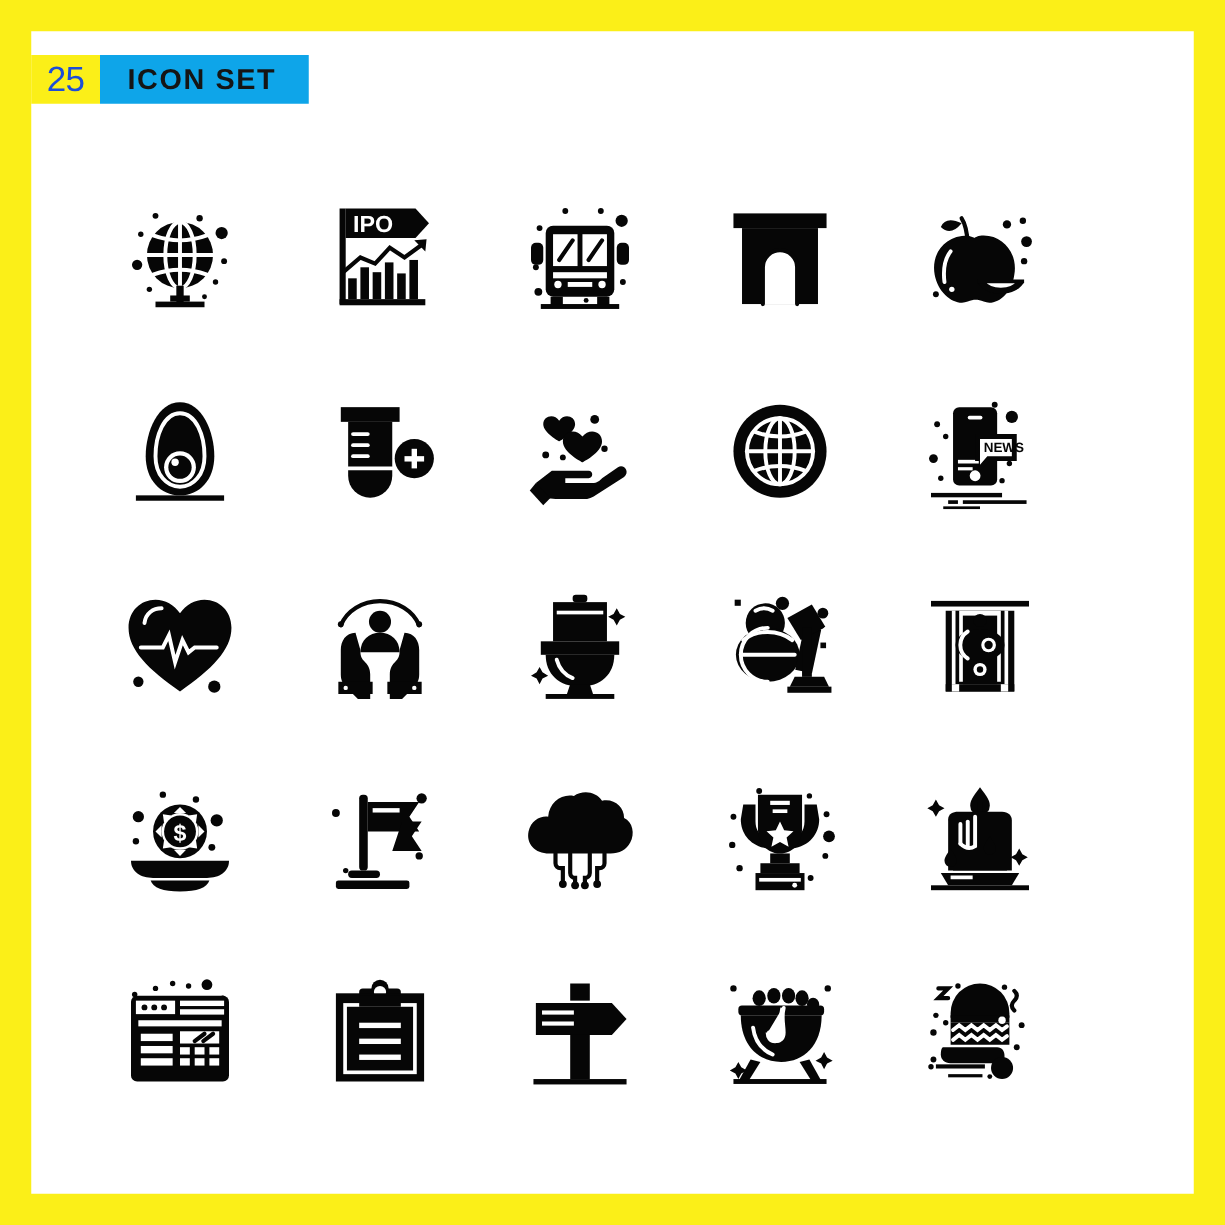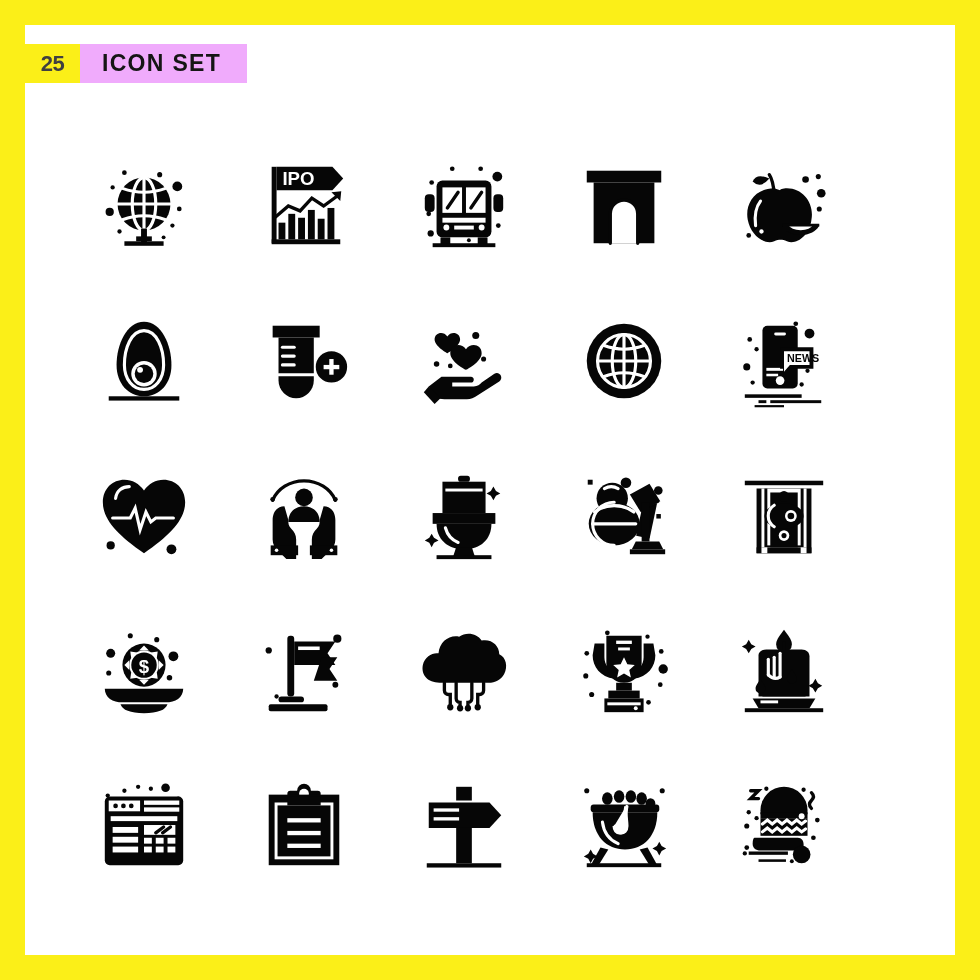--- a/index.html
+++ b/index.html
@@ -33,31 +33,31 @@
     position: absolute;
     left: 0px;
     top: 19px;
     height: 39px;
     display: flex;
     align-items: stretch;
   }
   #badge-count {
     width: 55px;
     background: #FBEF18;
-    color: #404040;
-    font-size: 22px;
-    font-weight: bold;
+    color: #1d4ed8;
+    font-size: 28px;
+    font-weight: normal;
     letter-spacing: -0.5px;
     display: flex;
     align-items: center;
     justify-content: center;
     font-family: "Liberation Sans", sans-serif;
   }
   #title-plate {
-    background: #f0abfc;
+    background: #0ea5e9;
     color: #151515;
     font-size: 23px;
     font-weight: bold;
     letter-spacing: 1.3px;
     display: flex;
     align-items: center;
     padding: 0 26px 0 22px;
     font-family: "Liberation Sans", sans-serif;
   }
   #grid {

